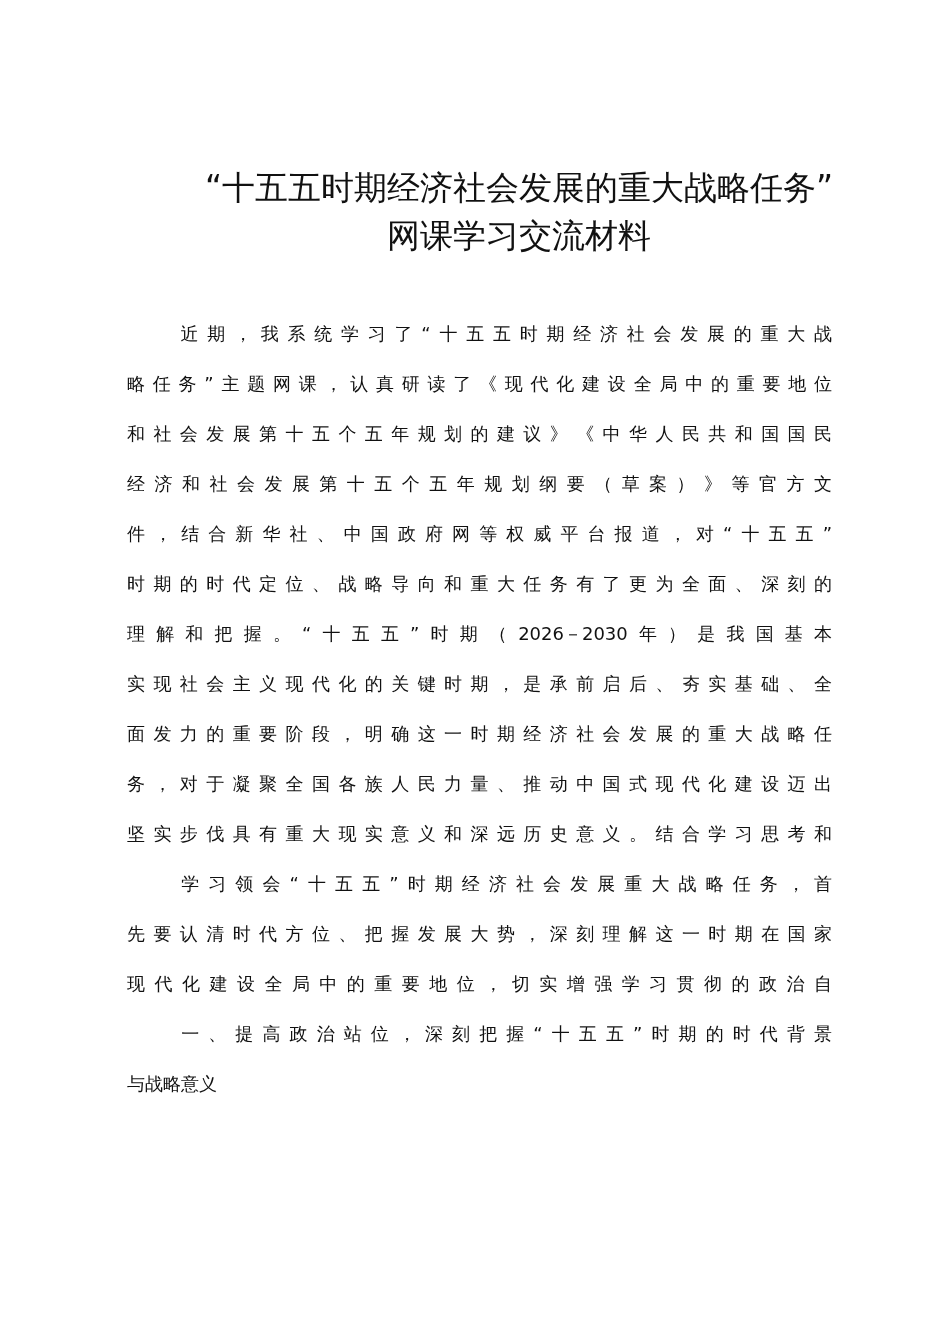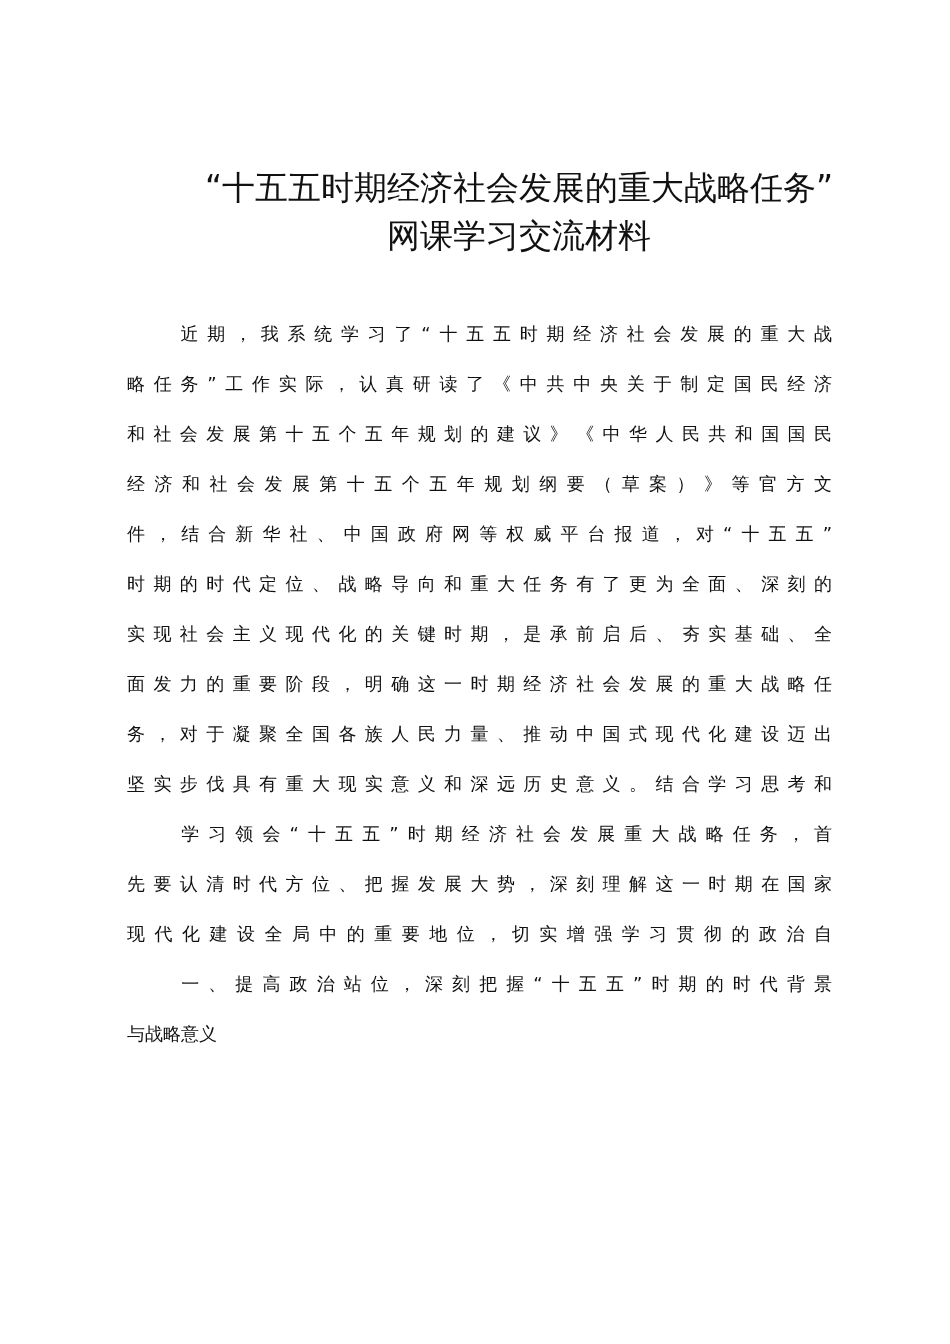--- a/index.html
+++ b/index.html
@@ -74,25 +74,26 @@
 
   <h1 class="title">
     <span class="line">“十五五时期经济社会发展的重大战略任务”</span>
     <span class="line">网课学习交流材料</span>
   </h1>
 
   <div class="body">
 
     <p class="para">
       <span class="line">　　近期，我系统学习了“十五五时期经济社会发展的重大战</span>
-      <span class="line">略任务”工作实际，认真研读了《中共中央关于制定国民经济</span>
+      <span class="line">略任务”主题网课，认真研读了《现代化建设全局中的重要地位</span>
       <span class="line">和社会发展第十五个五年规划的建议》《中华人民共和国国民</span>
       <span class="line">经济和社会发展第十五个五年规划纲要（草案）》等官方文</span>
       <span class="line">件，结合新华社、中国政府网等权威平台报道，对“十五五”</span>
       <span class="line">时期的时代定位、战略导向和重大任务有了更为全面、深刻的</span>
+      <span class="line">理解和把握。“十五五”时期（2026－2030年）是我国基本</span>
       <span class="line">实现社会主义现代化的关键时期，是承前启后、夯实基础、全</span>
       <span class="line">面发力的重要阶段，明确这一时期经济社会发展的重大战略任</span>
       <span class="line">务，对于凝聚全国各族人民力量、推动中国式现代化建设迈出</span>
       <span class="line">坚实步伐具有重大现实意义和深远历史意义。结合学习思考和</span>
     </p>
 
     <p class="para">
       <span class="line">　　学习领会“十五五”时期经济社会发展重大战略任务，首</span>
       <span class="line">先要认清时代方位、把握发展大势，深刻理解这一时期在国家</span>
       <span class="line">现代化建设全局中的重要地位，切实增强学习贯彻的政治自</span>

